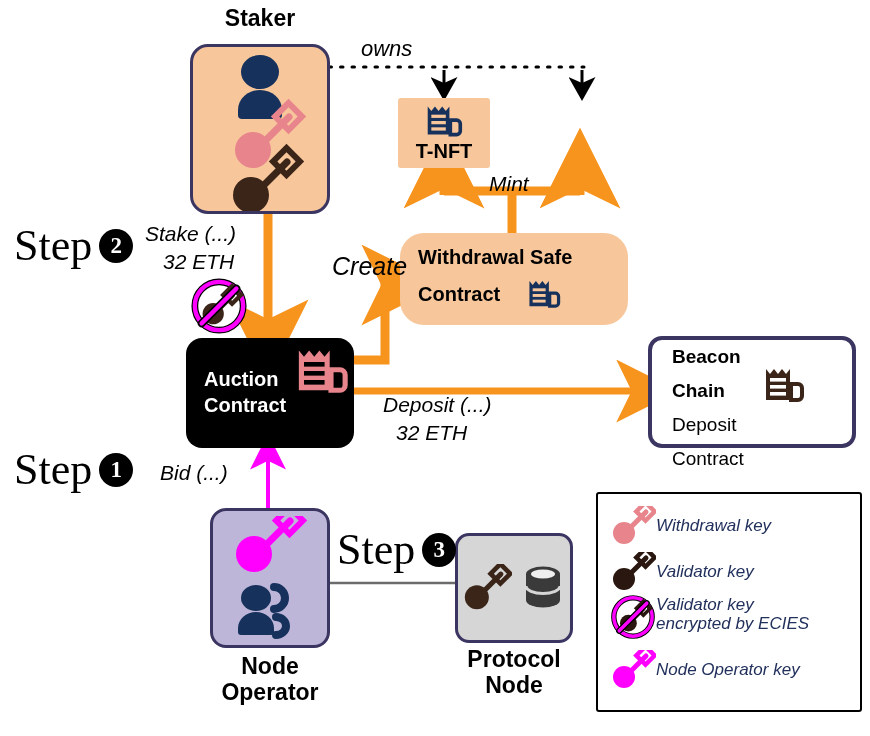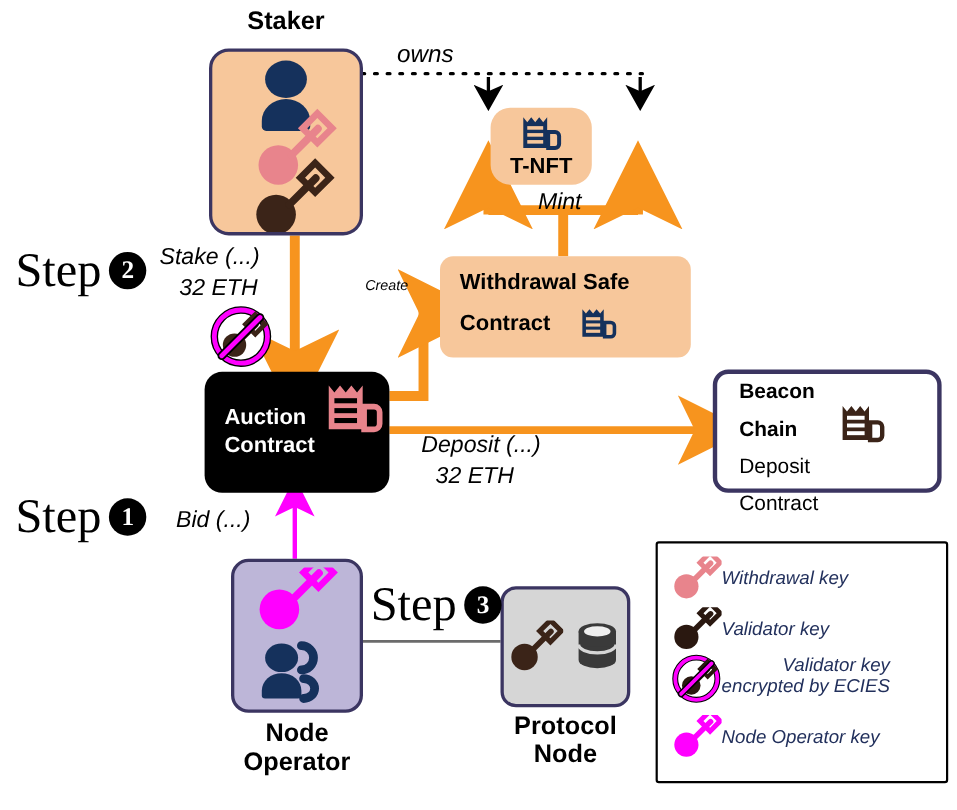--- a/index.html
+++ b/index.html
@@ -6,28 +6,28 @@
   body{width:870px;height:736px;position:relative;overflow:hidden;
        font-family:"Liberation Sans",sans-serif;}
   #stage{position:absolute;left:0;top:0;width:870px;height:736px;}
   .abs{position:absolute;}
   svg.layer{position:absolute;left:0;top:0;width:870px;height:736px;overflow:visible;}
 
   
   .box{position:absolute;box-sizing:border-box;display:flex;}
   .box.staker{left:190px;top:44px;width:140px;height:170px;background:#f7c79b;
       border:3px solid #3b3561;border-radius:18px;}
-  .box.nft{width:92px;height:70px;background:#f7c79b;border-radius:18px;
-      flex-direction:column;align-items:center;justify-content:flex-start;padding-top:4px;margin-left:48px;}
+  .box.nft{width:92px;height:70px;background:#f7c79b;border-radius:3px;
+      flex-direction:column;align-items:center;justify-content:flex-start;padding-top:4px;}
   .box.tnft{left:398px;top:98px;}
   .box.bnft{left:536px;top:98px;}
   .nft-label{font-size:20px;font-weight:bold;color:#000;line-height:1;margin-top:1px;}
 
   .box.wsafe{left:400px;top:233px;width:228px;height:92px;background:#f7c79b;
-      border-radius:12px;flex-direction:column;justify-content:center;padding-left:18px;}
+      border-radius:24px;flex-direction:column;justify-content:center;padding-left:18px;}
   .wsafe-l1{font-size:20px;font-weight:bold;color:#000;line-height:1.0;}
   .wsafe-l2row{display:flex;align-items:center;gap:26px;margin-top:10px;}
   .wsafe-l2{font-size:20px;font-weight:bold;color:#000;line-height:1.0;}
 
   .box.pac{left:186px;top:338px;width:168px;height:110px;background:#000;
       border-radius:16px;flex-direction:column;justify-content:center;padding-left:18px;}
   .pac-line{font-size:20px;font-weight:bold;color:#fff;line-height:1.28;}
 
   .box.beacon{left:648px;top:336px;width:208px;height:112px;background:#fff;
       border:4px solid #3b3561;border-radius:14px;padding:6px 0 0 20px;}
@@ -44,39 +44,39 @@
   .capt{position:absolute;text-align:center;font-size:23px;font-weight:bold;color:#000;
         line-height:1.12;}
   .capt.staker-cap{left:190px;top:6px;width:140px;}
   .capt.nodeop-cap{left:190px;top:654px;width:160px;}
   .capt.valnode-cap{left:450px;top:647px;width:128px;}
 
   
   .lbl{position:absolute;font-style:italic;color:#000;white-space:pre;}
   .lbl.owns{left:361px;top:36px;font-size:22px;}
   .lbl.mint{left:489px;top:172px;font-size:21px;}
-  .lbl.create{left:332px;top:252px;font-size:13px;}
+  .lbl.create{left:332px;top:252px;font-size:25px;}
   .lbl.stake1{left:145px;top:222px;font-size:21px;}
   .lbl.stake2{left:163px;top:250px;font-size:21px;}
   .lbl.dep1{left:383px;top:393px;font-size:21px;}
   .lbl.dep2{left:396px;top:421px;font-size:21px;}
   .lbl.bid{left:160px;top:461px;font-size:21px;}
 
   .step{position:absolute;display:flex;align-items:center;gap:7px;}
   .step-word{font-family:"Liberation Serif",serif;font-size:44px;color:#000;line-height:1;}
   .step-num{width:34px;height:34px;border-radius:50%;background:#000;color:#fff;
       font-size:23px;font-weight:bold;display:flex;align-items:center;justify-content:center;
       font-family:"Liberation Serif",serif;}
   .step.s1{left:14px;top:448px;}
   .step.s2{left:14px;top:224px;}
   .step.s3{left:337px;top:528px;}
 
   
   .legend{position:absolute;left:596px;top:492px;width:262px;height:216px;
-      background:#fff;border:2px solid #000;border-radius:3px;text-align:right;}
+      background:#fff;border:2px solid #000;border-radius:3px;}
   .leg-row{position:absolute;display:flex;align-items:center;}
   .leg-ico{width:46px;height:40px;position:relative;flex:none;}
   .leg-txt{font-style:italic;font-size:17px;color:#22305c;line-height:1.12;
       font-family:"Liberation Sans",sans-serif;}
   .leg-row.r0{left:12px;top:12px;}
   .leg-row.r1{left:12px;top:58px;}
   .leg-row.r2{left:12px;top:100px;}
   .leg-row.r3{left:12px;top:156px;}
 </style>
 </head>

